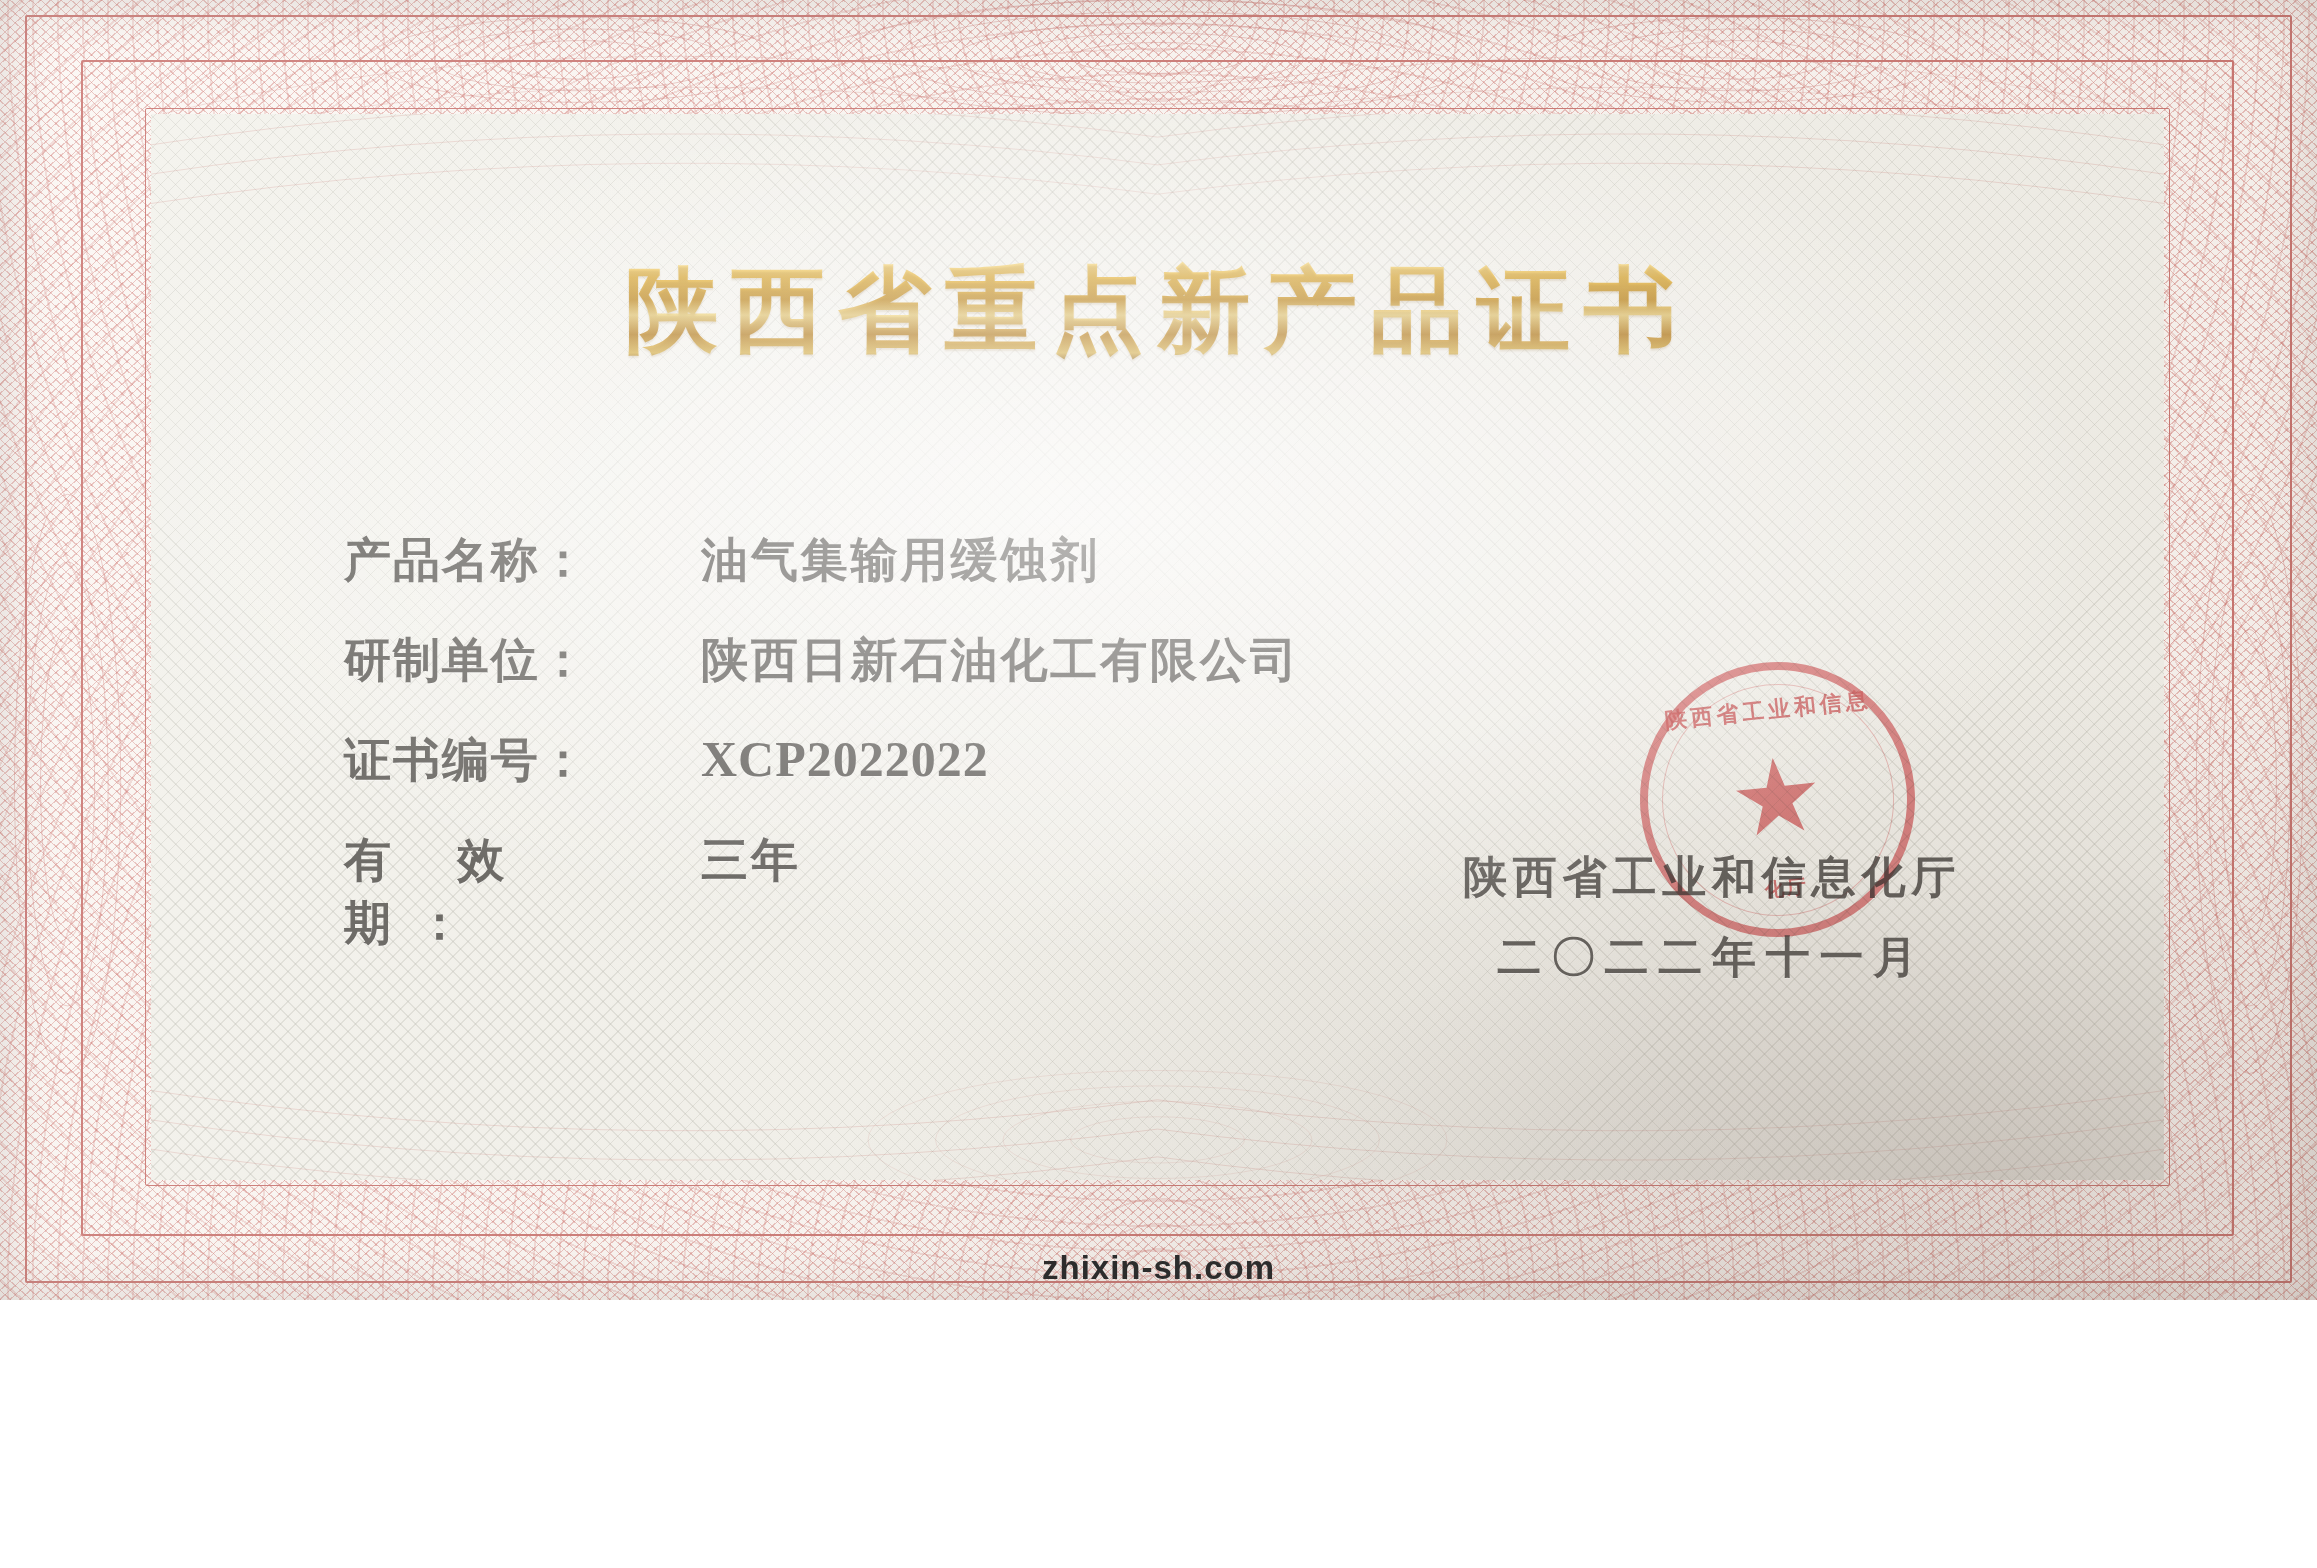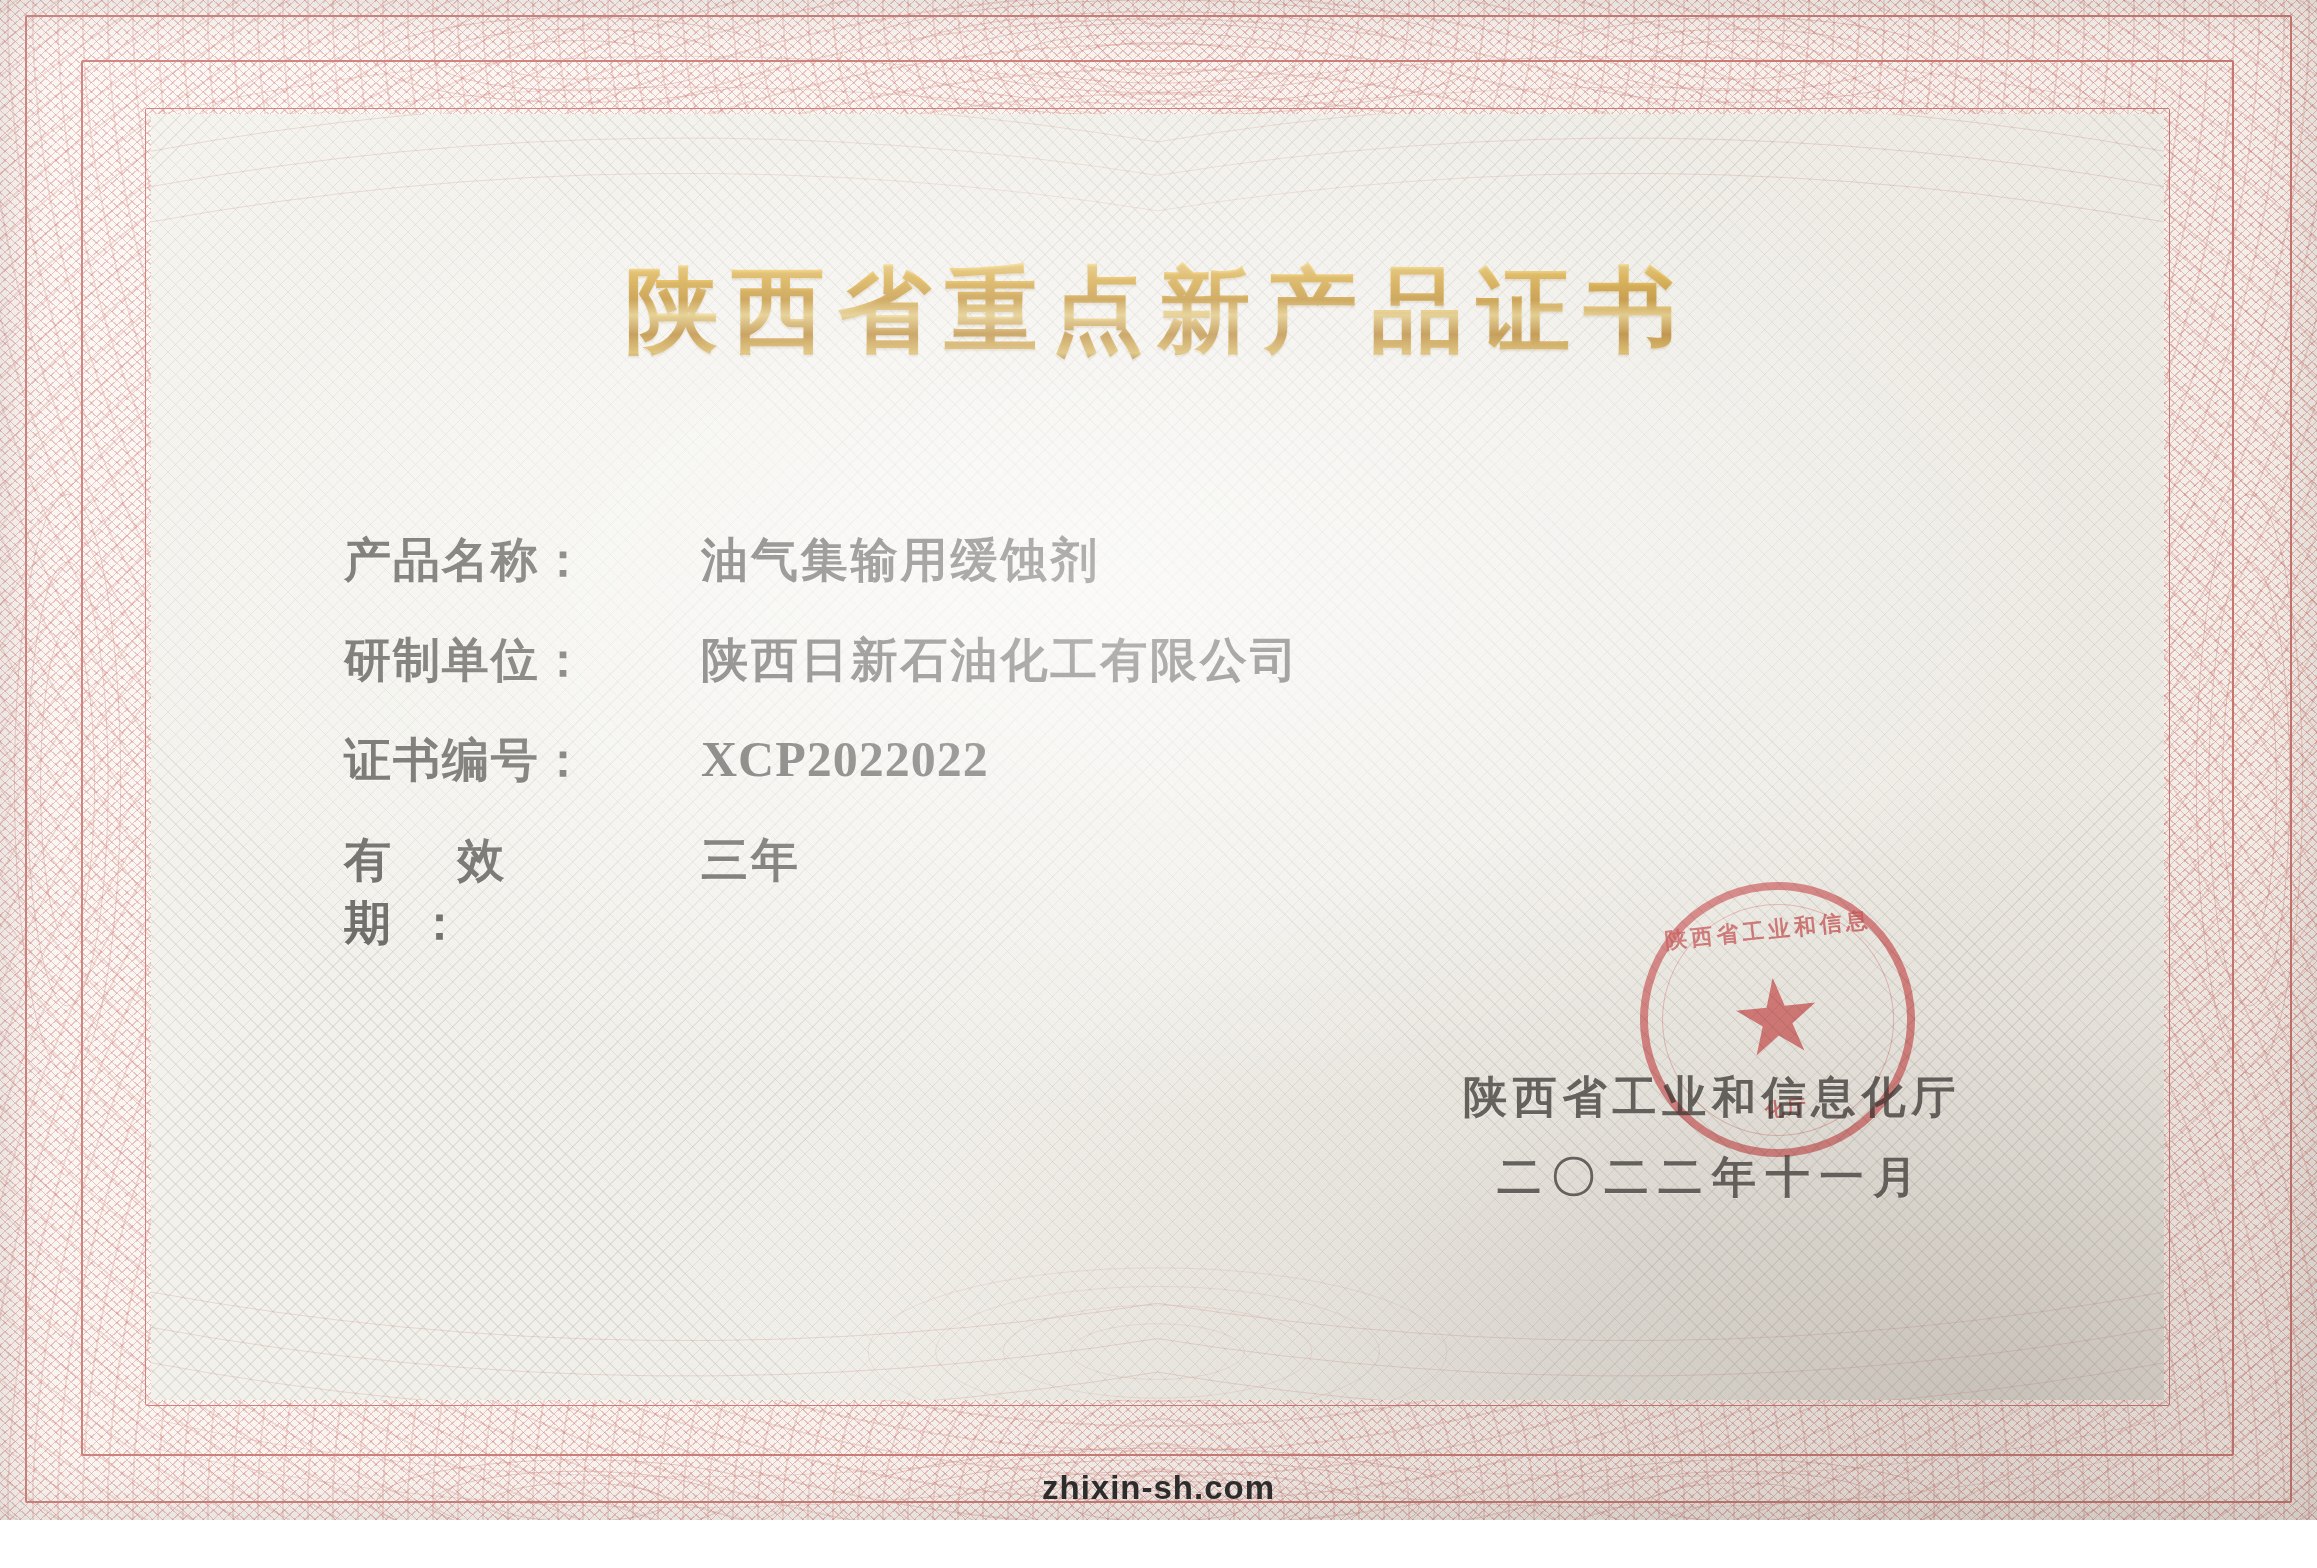--- a/index.html
+++ b/index.html
@@ -11,21 +11,21 @@
     width: 2317px;
     height: 1568px;
     overflow: hidden;
     font-family: "Liberation Serif", "DejaVu Serif", serif;
   }
 
   
   #certificate-photo {
     position: relative;
     width: 2317px;
-    height: 1520px;
+    height: 1300px;
     background: #f3efe8;
     overflow: hidden;
   }
 
   
   .photo-light {
     position: absolute;
     inset: 0;
     background:
       radial-gradient(ellipse 70% 55% at 48% 40%, rgba(255,255,255,0.55) 0%, rgba(255,255,255,0.0) 62%),

